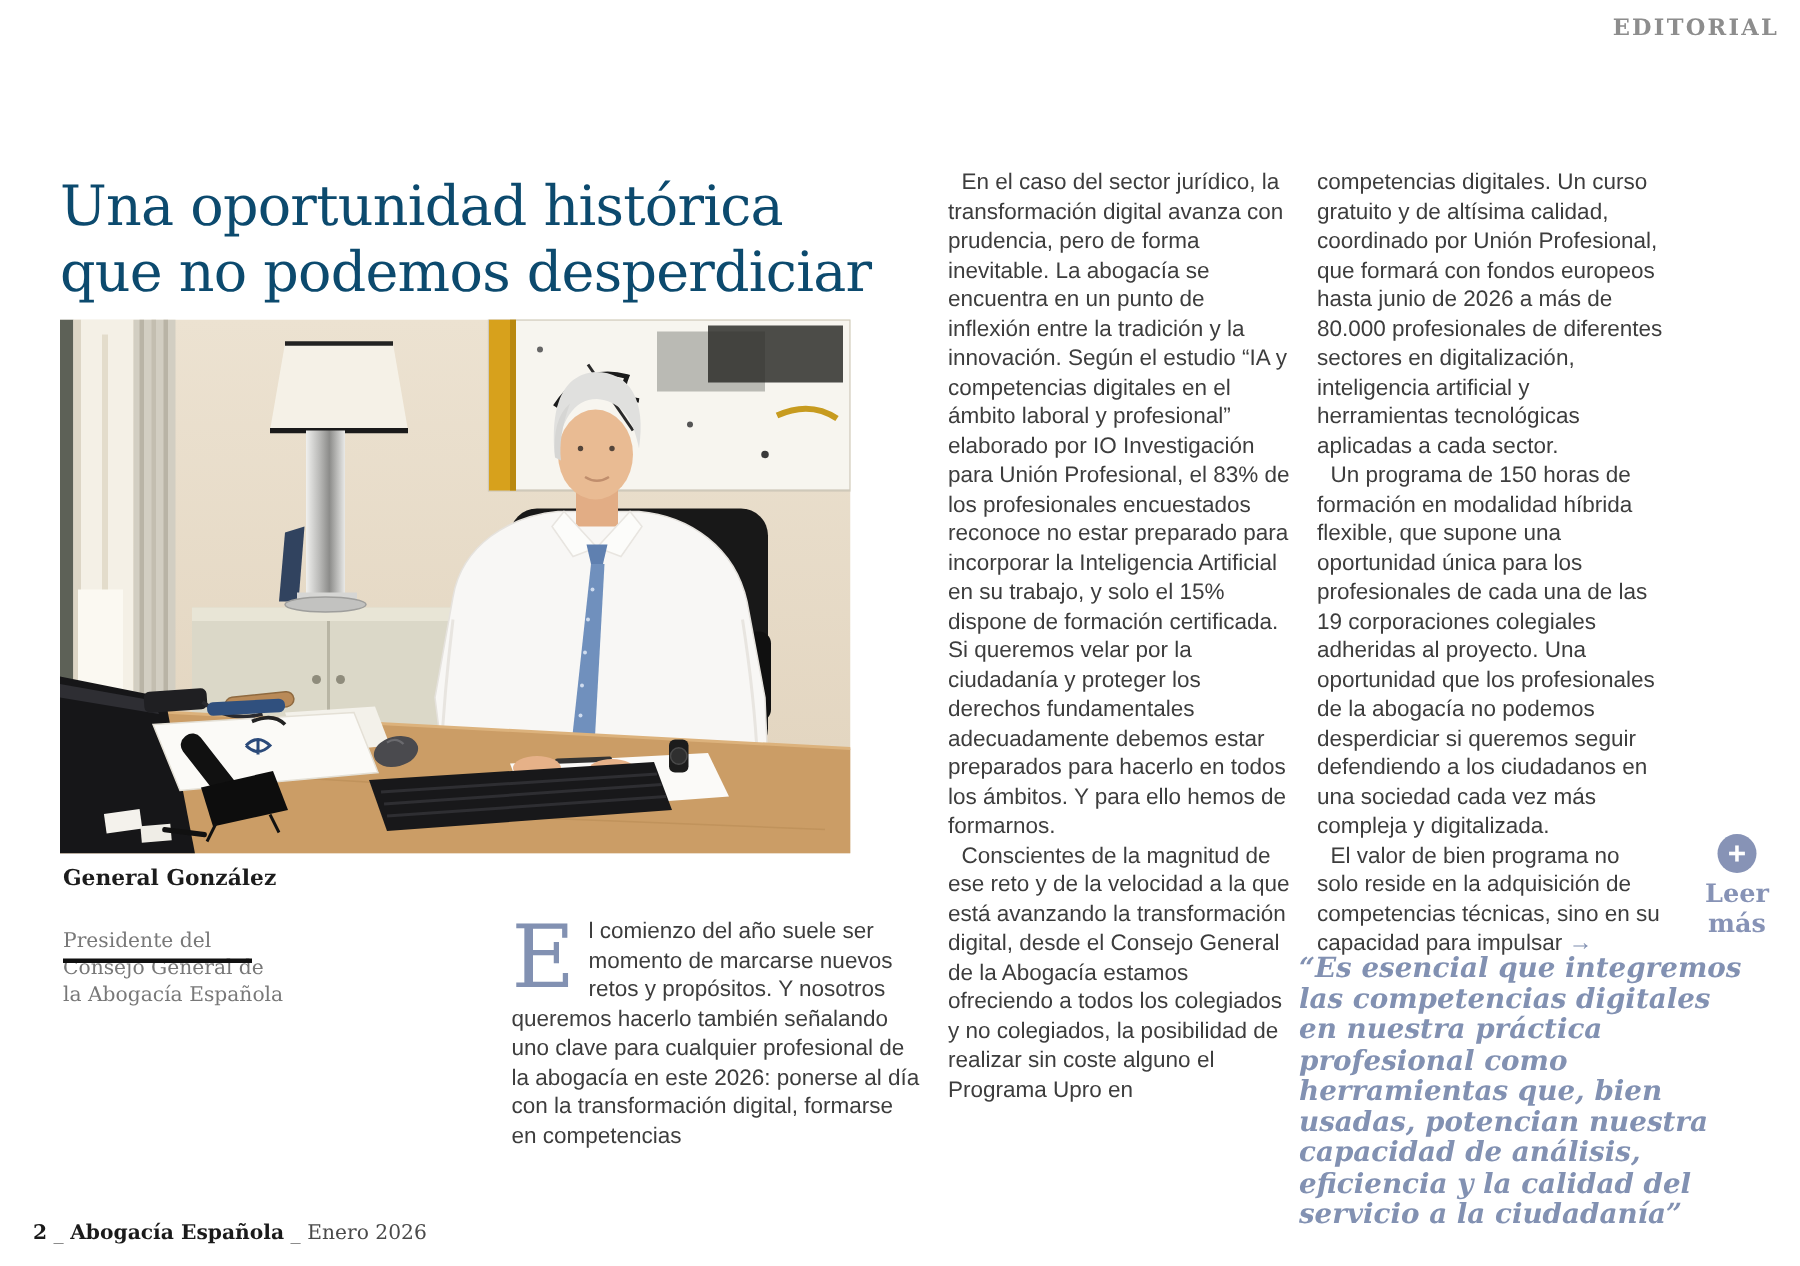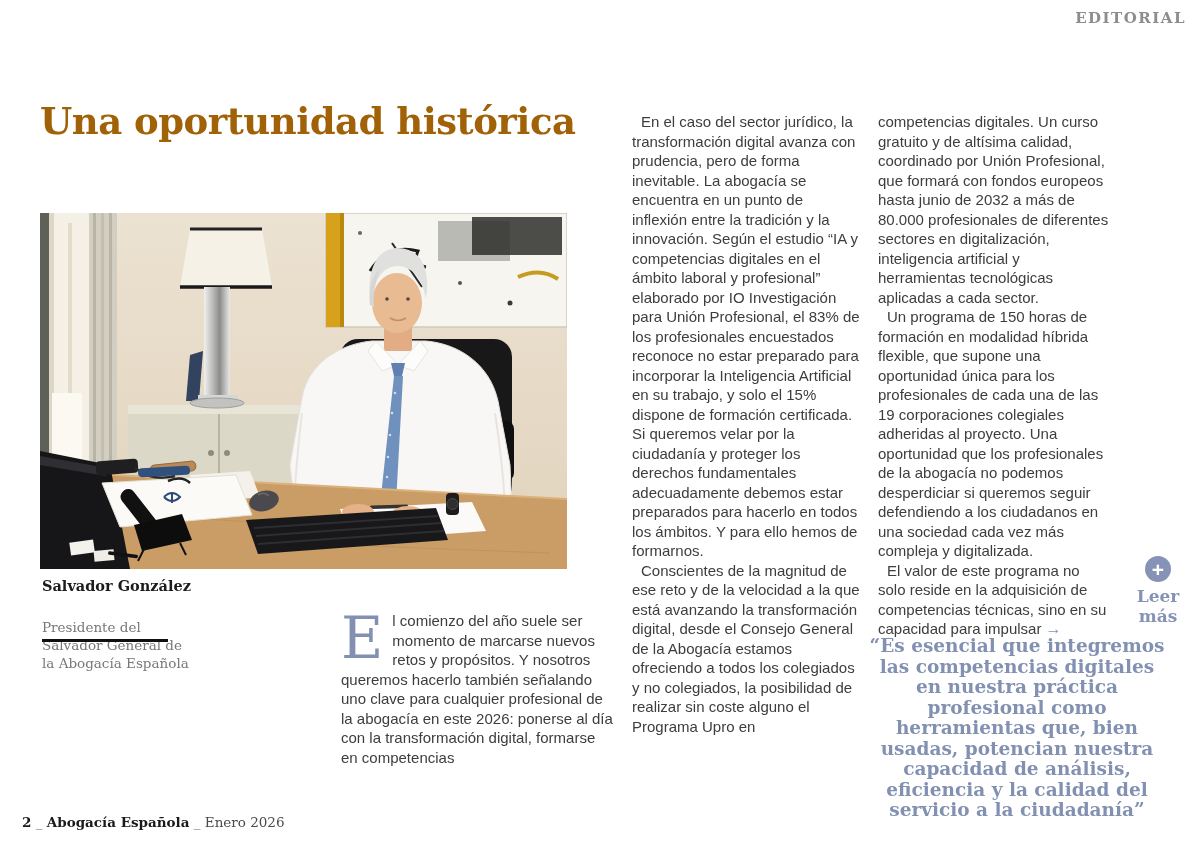--- a/index.html
+++ b/index.html
@@ -2,22 +2,22 @@
 <html><head>
 <meta charset="utf-8">
 <style>
   html,body{margin:0;padding:0;background:#ffffff;}
   .page{position:relative;width:1200px;height:844px;background:#ffffff;overflow:hidden;
         font-family:"Liberation Sans",sans-serif;}
 
   .editorial-tag{position:absolute;top:9px;right:14px;font-family:"DejaVu Serif",serif;
         font-size:15px;letter-spacing:1.5px;color:#8d8d8d;font-weight:bold;text-align:center;}
 
-  .headline{position:absolute;left:40px;top:100px;width:620px;font-family:"DejaVu Serif",serif;
-        font-weight:bold;font-size:37px;line-height:1.18;color:#a16207;letter-spacing:-0.5px;}
+  .headline{position:absolute;left:40px;top:116px;width:620px;font-family:"DejaVu Serif",serif;
+        font-weight:normal;font-size:37px;line-height:1.18;color:#0c4a6e;letter-spacing:-0.5px;}
 
   .photo-wrap{position:absolute;left:40px;top:213px;width:527px;height:356px;}
   .photo-wrap svg{display:block;}
 
   .caption{position:absolute;left:42px;top:577px;width:220px;}
   .caption-name{font-family:"DejaVu Serif",serif;font-weight:bold;font-size:14.5px;color:#1c1c1c;margin-bottom:3px;}
   .caption-role{font-family:"DejaVu Serif",serif;font-size:13.5px;line-height:18px;color:#787878;margin-top:24px;}
   .caption-rule{position:absolute;left:42px;top:639px;width:126px;height:3px;background:#101010;}
 
   .col{position:absolute;font-size:15px;line-height:19.5px;color:#3d3d3d;}
@@ -32,39 +32,40 @@
 
   .arrow{color:#8291b2;font-size:16px;}
 
   .read-more{position:absolute;left:1131px;top:556px;width:54px;text-align:center;cursor:pointer;}
   .plus-circle{width:26px;height:26px;border-radius:50%;background:#8793b6;margin:0 auto;
         display:flex;align-items:center;justify-content:center;color:#ffffff;
         font-size:21px;font-weight:bold;line-height:1;font-family:"Liberation Sans",sans-serif;}
   .read-more-label{margin-top:4px;font-family:"DejaVu Serif",serif;font-weight:bold;
         font-size:17px;color:#8793b6;}
 
-  .pull-quote{position:absolute;left:866px;top:636px;width:302px;text-align:center;
+  .pull-quote{position:absolute;left:866px;top:636px;width:302px;text-align:left;
         font-family:"DejaVu Serif",serif;font-weight:bold;font-size:18.5px;line-height:20.5px;
-        color:#8291b2;}
+        color:#8291b2;font-style:italic;}
 
   .footer{position:absolute;top:814px;font-family:"DejaVu Serif",serif;font-size:13.5px;color:#4a4a4a;}
   .footer-left{left:22px;}
   .footer-right{right:20px;}
   .footer b{color:#1a1a1a;}
   .footer .sep{color:#6e6e6e;}
 </style>
 </head>
 <body>
 
 <div class="page">
 
   <div class="editorial-tag">EDITORIAL</div>
 
   <h1 class="headline" style="margin:0;">
     <span>Una oportunidad histórica</span><br>
+    <span>que no podemos desperdiciar</span>
   </h1>
 
   <div class="photo-wrap">
     <svg width="527" height="356" viewBox="0 0 527 356">
       <defs>
         <linearGradient id="wallg" x1="0" y1="0" x2="0" y2="1">
           <stop offset="0" stop-color="#ece2d1"></stop>
             <stop offset="1" stop-color="#e1d3bd"></stop>
         </linearGradient>
         <linearGradient id="chrome" x1="0" y1="0" x2="1" y2="0">
@@ -189,42 +190,42 @@
           <line x1="218" y1="331" x2="404" y2="318" stroke="#2e2e32" stroke-width="2"></line>
         </g>
         <rect x="30" y="328" width="24" height="13" fill="#f4f2ec" transform="rotate(-8 42 334)"></rect>
         <rect x="54" y="337" width="20" height="11" fill="#efede6" transform="rotate(-5 64 342)"></rect>
         <rect x="68" y="340" width="30" height="3.5" rx="1.5" fill="#111" transform="rotate(7 83 342)"></rect>
       </g>
     </svg>
   </div>
 
   <div class="caption">
-    <div class="caption-name">Salvador González</div>
+    <div class="caption-name">General González</div>
     <div class="caption-role">
       <span>Presidente del</span><br>
-      <span>Salvador General de</span><br>
+      <span>Consejo General de</span><br>
       <span>la Abogacía Española</span>
     </div>
   </div>
   <div class="caption-rule"></div>
 
   <div class="col col1">
     <p><span class="dropcap">E</span><span>l comienzo del año suele ser momento de marcarse nuevos retos y propósitos. Y nosotros queremos hacerlo también señalando uno clave para cualquier profesional de la abogacía en este 2026: ponerse al día con la transformación digital, formarse en competencias</span></p>
   </div>
 
   <div class="col col2">
     <p class="indent">En el caso del sector jurídico, la transformación digital avanza con prudencia, pero de forma inevitable. La abogacía se encuentra en un punto de inflexión entre la tradición y la innovación. Según el estudio “IA y competencias digitales en el ámbito laboral y profesional” elaborado por IO Investigación para Unión Profesional, el 83% de los profesionales encuestados reconoce no estar preparado para incorporar la Inteligencia Artificial en su trabajo, y solo el 15% dispone de formación certificada. Si queremos velar por la ciudadanía y proteger los derechos fundamentales adecuadamente debemos estar preparados para hacerlo en todos los ámbitos. Y para ello hemos de formarnos.</p>
     <p class="indent">Conscientes de la magnitud de ese reto y de la velocidad a la que está avanzando la transformación digital, desde el Consejo General de la Abogacía estamos ofreciendo a todos los colegiados y no colegiados, la posibilidad de realizar sin coste alguno el Programa Upro en</p>
   </div>
 
   <div class="col col3">
-    <p>competencias digitales. Un curso gratuito y de altísima calidad, coordinado por Unión Profesional, que formará con fondos europeos hasta junio de 2032 a más de 80.000 profesionales de diferentes sectores en digitalización, inteligencia artificial y herramientas tecnológicas aplicadas a cada sector.</p>
+    <p>competencias digitales. Un curso gratuito y de altísima calidad, coordinado por Unión Profesional, que formará con fondos europeos hasta junio de 2026 a más de 80.000 profesionales de diferentes sectores en digitalización, inteligencia artificial y herramientas tecnológicas aplicadas a cada sector.</p>
     <p class="indent">Un programa de 150 horas de formación en modalidad híbrida flexible, que supone una oportunidad única para los profesionales de cada una de las 19 corporaciones colegiales adheridas al proyecto. Una oportunidad que los profesionales de la abogacía no podemos desperdiciar si queremos seguir defendiendo a los ciudadanos en una sociedad cada vez más compleja y digitalizada.</p>
-    <p class="indent"><span>El valor de este programa no solo reside en la adquisición de competencias técnicas, sino en su capacidad para impulsar</span> <span class="arrow">→</span></p>
+    <p class="indent"><span>El valor de bien programa no solo reside en la adquisición de competencias técnicas, sino en su capacidad para impulsar</span> <span class="arrow">→</span></p>
   </div>
 
   <div class="read-more">
     <div class="plus-circle">+</div>
     <div class="read-more-label">Leer más</div>
   </div>
 
   <div class="pull-quote">“Es esencial que integremos las competencias digitales en nuestra práctica profesional como herramientas que, bien usadas, potencian nuestra capacidad de análisis, eficiencia y la calidad del servicio a la ciudadanía”</div>
 
   <div class="footer footer-left">

